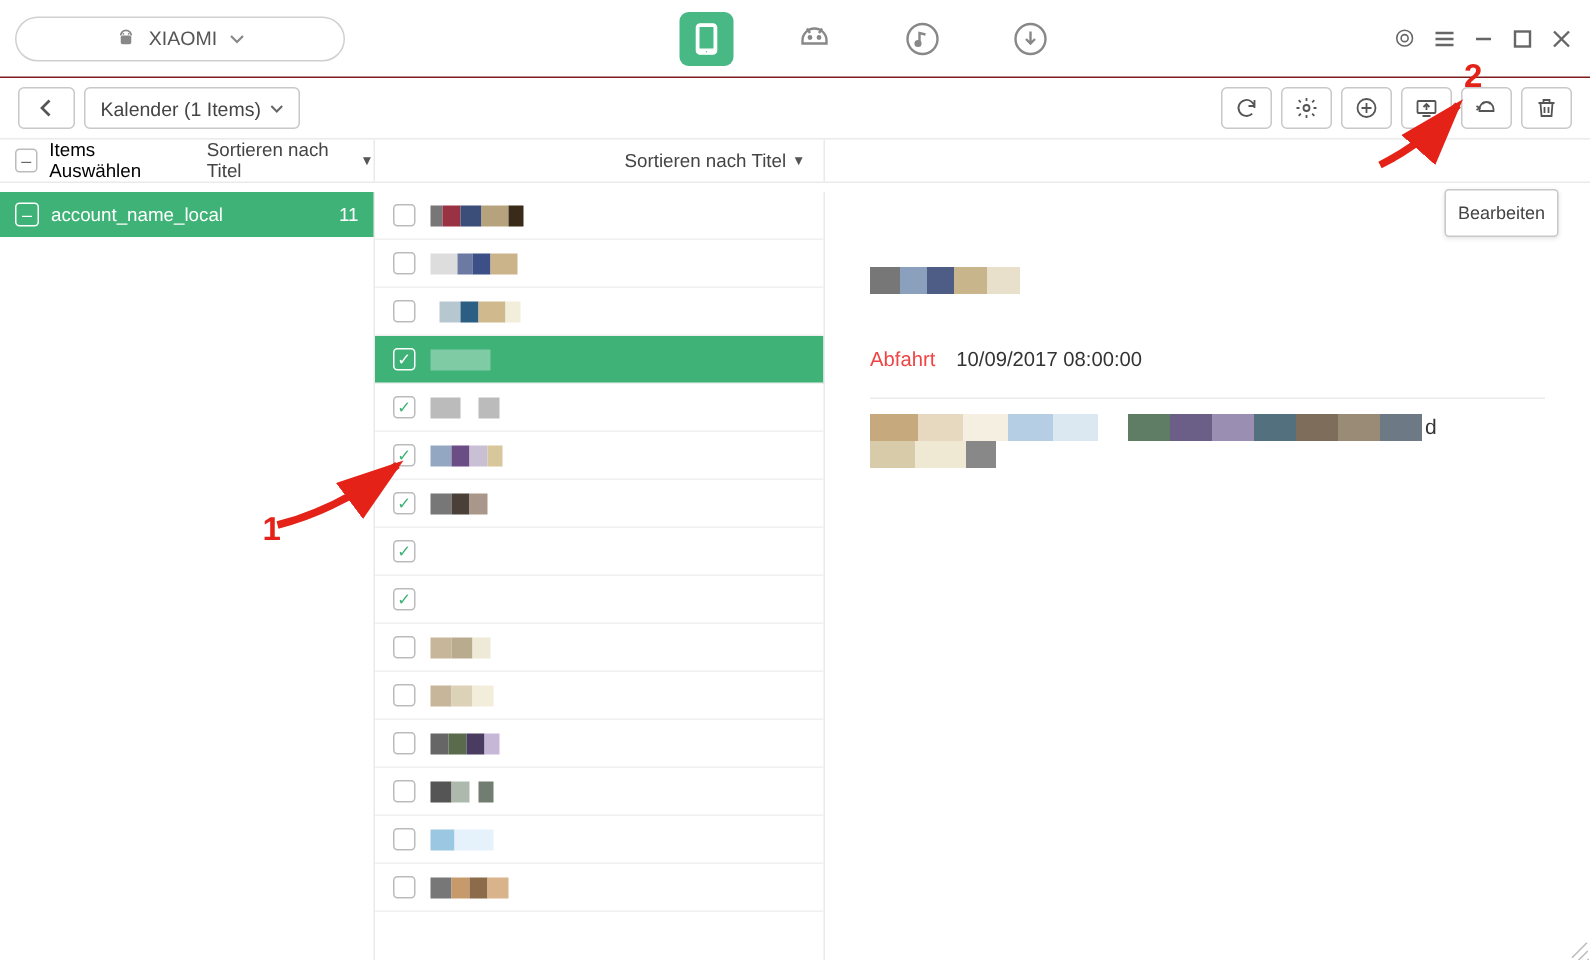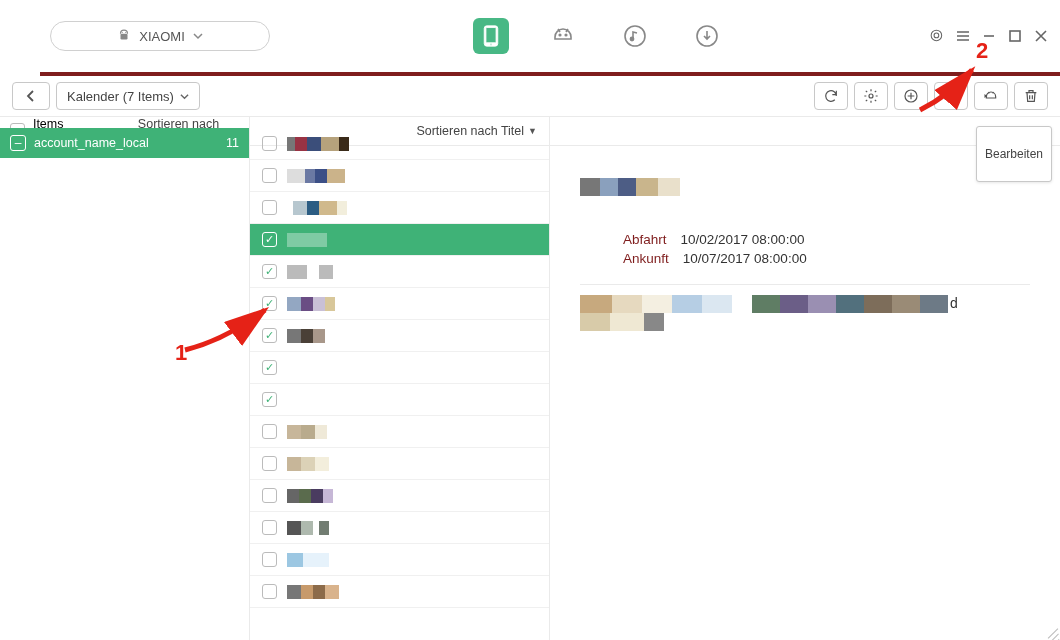--- a/index.html
+++ b/index.html
@@ -1,18 +1,18 @@
 <!DOCTYPE html>
 <html><head>
 <meta charset="utf-8">
 <style>
   * { box-sizing: border-box; margin: 0; padding: 0; font-family: -apple-system, BlinkMacSystemFont, "Segoe UI", Arial, sans-serif; }
   body { width: 1060px; height: 640px; background: #fff; overflow: hidden; position: relative; }
   
-  .topbar { height: 76px; display: flex; align-items: center; padding: 0 10px; border-bottom: 4px solid #7f1d1d; margin-left: 40px; }
+  .topbar { height: 52px; display: flex; align-items: center; padding: 0 10px; border-bottom: 1px solid #7f1d1d; }
   .device-pill { display: flex; align-items: center; justify-content: center; gap: 8px; width: 220px; height: 30px; border: 1px solid #d0d0d0; border-radius: 15px; font-size: 13px; color: #555; }
   .pill-robot { width: 14px; height: 14px; }
   .top-center { flex: 1; display: flex; justify-content: center; gap: 36px; }
   .top-icon { width: 36px; height: 36px; display: flex; align-items: center; justify-content: center; border-radius: 6px; }
   .top-icon svg { width: 24px; height: 24px; }
   .top-icon.phone { background: #48b885; }
   .top-icon.phone svg { width: 18px; height: 22px; stroke:#fff; fill:#fff;}
   .top-right { display: flex; align-items: center; gap: 8px; }
   .winbtn { width: 18px; height: 18px; display:flex; align-items:center; justify-content:center; }
   .winbtn svg { width: 14px; height: 14px; stroke:#666; }
@@ -46,27 +46,27 @@
   .cb { width:15px; height:15px; border:1px solid #bbb; border-radius:3px; display:flex; align-items:center; justify-content:center; flex-shrink:0;}
   .cb.checked::after { content:"✓"; font-size:11px; color:#3fb277; }
   .item-row.selected .cb { border-color:#fff; }
   .item-row.selected .cb.checked::after { color:#fff; }
   .blurblocks { height:14px; display:flex; }
   .blurblocks span { height:100%; }
   .col-detail { flex:1; padding: 50px 30px 0 30px; font-size:13.5px; color:#333; }
   .detail-title-blur { height:18px; width:100px; display:flex; margin-bottom:36px; }
   .detail-title-blur span{height:100%;}
   .kv { display:flex; gap:14px; margin:4px 0; }
-  .kv .k { color:#7f1d1d;margin-left:43px; }
+  .kv .k { color:#ef4444; }
   .hr { border:0; border-top:1px solid #eaeaea; margin:18px 0 10px; }
   .notes-blur { margin-top:4px; display:flex; flex-wrap:wrap; }
   .notes-blur span { height:18px; }
   .notes-d { font-size:14px; color:#333; margin-left:2px; }
   
-  .tooltip { position:absolute; top:126px; right:8px; border:1px solid #c8c8c8; background:#fff; border-radius:3px; padding:20px 8px; font-size:12px; color:#444; box-shadow:0 1px 3px rgba(0,0,0,.1);}
+  .tooltip { position:absolute; top:126px; right:21px; border:1px solid #c8c8c8; background:#fff; border-radius:3px; padding:8px 8px; font-size:12px; color:#444; box-shadow:0 1px 3px rgba(0,0,0,.1);}
   
   .callout { position:absolute; pointer-events:none; }
   .label-num { font: bold 22px Arial; fill:#e52217; }
   
   .grip { position:absolute; right:2px; bottom:2px; width:14px; height:14px; }
   .grip span{ position:absolute; background:#bbb; height:1px; transform:rotate(-45deg);}
   .grip span:nth-child(1){ width:14px; right:-2px; bottom:4px;}
   .grip span:nth-child(2){ width:10px; right:-2px; bottom:0px;}
   .grip span:nth-child(3){ width:6px;  right:-2px; bottom:-4px;}
 </style>
@@ -148,21 +148,21 @@
   </div>
 </div>
 
 <div class="toolrow">
   <div class="backbtn">
     <svg width="12" height="12" viewBox="0 0 12 12">
         <path d="M8 1L3 6l5 5" fill="none" stroke="#555" stroke-width="1.8"></path>
       </svg>
   </div>
   <div class="dropdown">
-    <span>Kalender (7 Items)</span>
+    <span>Kalender (1 Items)</span>
     <svg width="9" height="9" viewBox="0 0 10 10">
         <path d="M1 3l4 4 4-4" fill="none" stroke="#666" stroke-width="1.5"></path>
       </svg>
   </div>
   <div class="toolrow-spacer"></div>
   <div class="sqbtn">
       <svg viewBox="0 0 24 24" fill="none" stroke-width="1.8">
         <path d="M20 12a8 8 0 10-2.3 5.6M20 4v6h-6"></path>
       </svg>
     </div>
@@ -353,25 +353,21 @@
   <div class="col-detail">
     <div class="detail-title-blur">
       <span style="background:#777;width:20px"></span>
         <span style="background:#8aa0bd;width:18px"></span>
         <span style="background:#4d5d85;width:18px"></span>
         <span style="background:#c9b58c;width:22px"></span>
         <span style="background:#e9e0cb;width:22px"></span>
     </div>
     <div class="kv">
       <span class="k">Abfahrt</span>
-      <span>10/02/2017 08:00:00</span>
-    </div>
-    <div class="kv">
-      <span class="k">Ankunft</span>
-      <span>10/07/2017 08:00:00</span>
+      <span>10/09/2017 08:00:00</span>
     </div>
     <hr class="hr">
     <div class="notes-blur">
       <span style="background:#c7a97e;width:32px"></span>
         <span style="background:#e6d9bf;width:30px"></span>
         <span style="background:#f4efe1;width:30px"></span>
         <span style="background:#b6cee4;width:30px"></span>
         <span style="background:#dbe7f1;width:30px"></span>
       <span style="background:#fff;width:20px"></span>
       <span style="background:#5f7d64;width:28px"></span>

